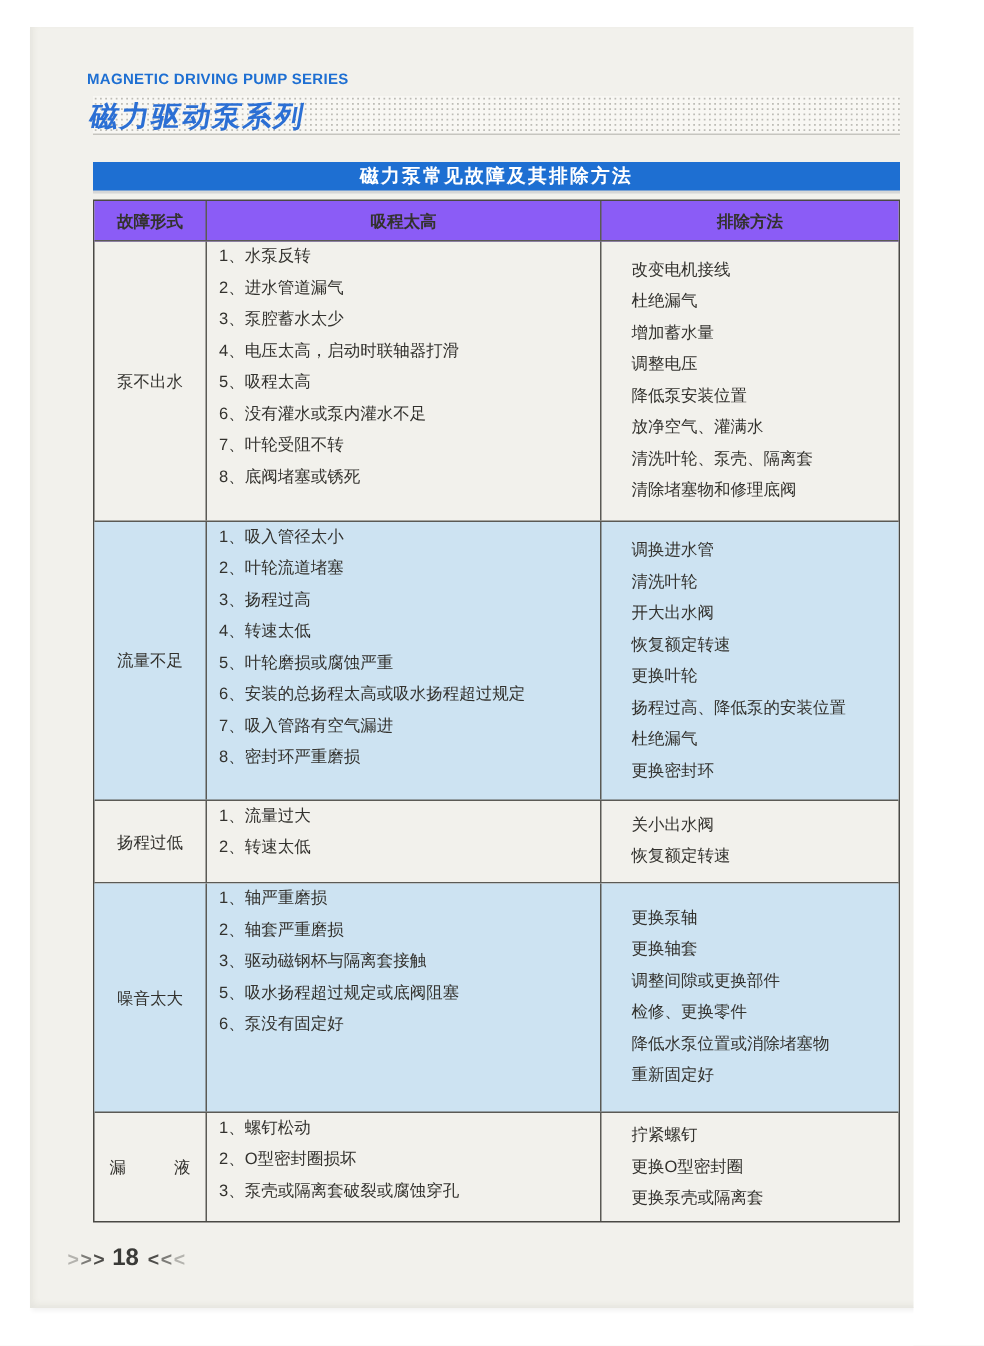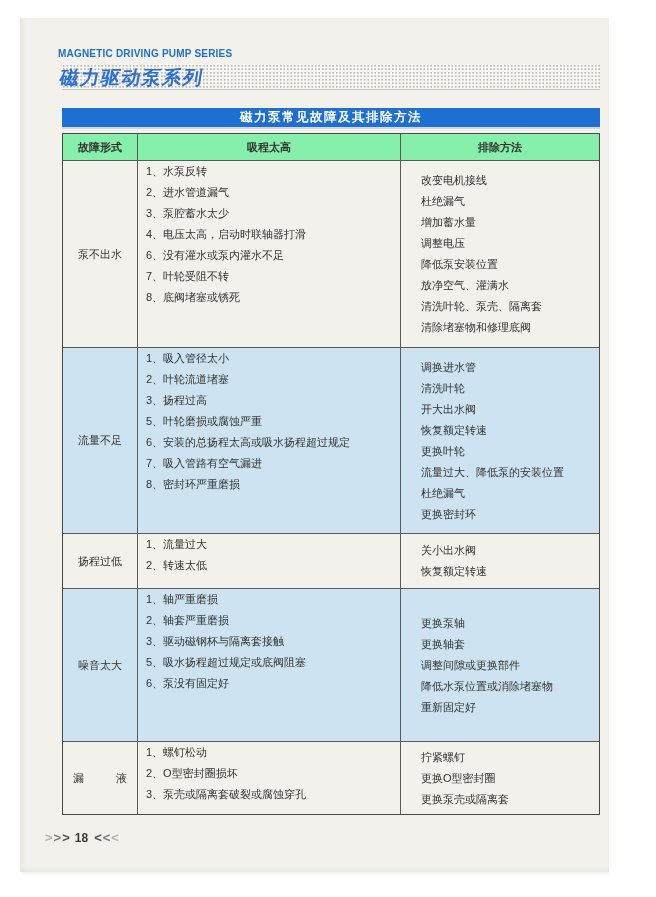--- a/index.html
+++ b/index.html
@@ -37,21 +37,21 @@
     position:absolute;left:42px;top:90px;width:538px;height:19px;
     background:var(--accent);color:#ffffff;
     font-size:12.5px;font-weight:bold;letter-spacing:1.5px;
     display:flex;align-items:center;justify-content:center;
     box-shadow:0 2px 0 rgba(130,140,150,0.25);
   }
   .tbl{
     position:absolute;left:42px;top:115px;width:538px;
     border:1px solid #4a4944;background:transparent;
   }
-  .thead{display:flex;height:27px;border-bottom:1px solid var(--line);background:#86efac;justify-content:center;}
+  .thead{display:flex;height:27px;border-bottom:1px solid var(--line);background:#8b5cf6;justify-content:center;}
   .hc{display:flex;align-items:center;justify-content:center;
       font-size:11px;font-weight:bold;color:var(--ink);}
   .col-fault{width:75px;border-right:1px solid var(--line);}
   .col-cause{width:263px;border-right:1px solid var(--line);}
   .col-remedy{flex:1;}
   .section{display:flex;}
   .section:not(:last-child){border-bottom:1px solid var(--line);}
   .section.tinted{background:var(--tint);}
   .s1{height:187px}.s2{height:186px}.s3{height:55px}.s4{height:153px}.s5{height:72px}
   .fault-cell{
@@ -63,21 +63,21 @@
   .cause-cell{
     width:263px;border-right:1px solid var(--line);
     display:flex;flex-direction:column;justify-content:flex-start;padding-left:8px;
   }
   .remedy-cell{flex:1;display:flex;flex-direction:column;justify-content:center;padding-left:20px;}
   .line{height:21px;line-height:21px;font-size:11px;color:var(--ink);white-space:nowrap;}
   .footer{
     position:absolute;left:24px;top:812px;
     display:flex;align-items:center;font-size:13px;font-weight:bold;
   }
-  .footer .num{color:#3a3a37;font-size:12px;margin:0 5px;}
+  .footer .num{color:#3a3a37;font-size:16px;margin:0 5px;}
   .ch{letter-spacing:-1px;margin:0 1px;}
   .lc1{color:#b4b3ae}.lc2{color:#7d7c78}.lc3{color:#4e4d4a}
   .rc1{color:#4e4d4a}.rc2{color:#7d7c78}.rc3{color:#b4b3ae}
 </style>
 </head>
 <body>
 
 <div class="stage">
   <div class="page">
     <div class="heading-en">MAGNETIC DRIVING PUMP SERIES</div>
@@ -92,20 +92,21 @@
         <div class="hc col-remedy">排除方法</div>
       </div>
       <div id="tbody">
           <div class="section s1">
             <div class="fault-cell">泵不出水</div>
             <div class="cause-cell">
               <div class="line">1、水泵反转</div>
               <div class="line">2、进水管道漏气</div>
               <div class="line">3、泵腔蓄水太少</div>
               <div class="line">4、电压太高，启动时联轴器打滑</div>
+              <div class="line">5、吸程太高</div>
               <div class="line">6、没有灌水或泵内灌水不足</div>
               <div class="line">7、叶轮受阻不转</div>
               <div class="line">8、底阀堵塞或锈死</div>
             </div>
             <div class="remedy-cell">
               <div class="line">改变电机接线</div>
               <div class="line">杜绝漏气</div>
               <div class="line">增加蓄水量</div>
               <div class="line">调整电压</div>
               <div class="line">降低泵安装位置</div>
@@ -113,32 +114,33 @@
               <div class="line">清洗叶轮、泵壳、隔离套</div>
               <div class="line">清除堵塞物和修理底阀</div>
             </div>
           </div>
           <div class="section s2 tinted">
             <div class="fault-cell">流量不足</div>
             <div class="cause-cell">
               <div class="line">1、吸入管径太小</div>
               <div class="line">2、叶轮流道堵塞</div>
               <div class="line">3、扬程过高</div>
+              <div class="line">4、转速太低</div>
               <div class="line">5、叶轮磨损或腐蚀严重</div>
               <div class="line">6、安装的总扬程太高或吸水扬程超过规定</div>
               <div class="line">7、吸入管路有空气漏进</div>
               <div class="line">8、密封环严重磨损</div>
             </div>
             <div class="remedy-cell">
               <div class="line">调换进水管</div>
               <div class="line">清洗叶轮</div>
               <div class="line">开大出水阀</div>
               <div class="line">恢复额定转速</div>
               <div class="line">更换叶轮</div>
-              <div class="line">流量过大、降低泵的安装位置</div>
+              <div class="line">扬程过高、降低泵的安装位置</div>
               <div class="line">杜绝漏气</div>
               <div class="line">更换密封环</div>
             </div>
           </div>
           <div class="section s3">
             <div class="fault-cell">扬程过低</div>
             <div class="cause-cell">
               <div class="line">1、流量过大</div>
               <div class="line">2、转速太低</div>
             </div>
@@ -153,20 +155,21 @@
               <div class="line">1、轴严重磨损</div>
               <div class="line">2、轴套严重磨损</div>
               <div class="line">3、驱动磁钢杯与隔离套接触</div>
               <div class="line">5、吸水扬程超过规定或底阀阻塞</div>
               <div class="line">6、泵没有固定好</div>
             </div>
             <div class="remedy-cell">
               <div class="line">更换泵轴</div>
               <div class="line">更换轴套</div>
               <div class="line">调整间隙或更换部件</div>
+              <div class="line">检修、更换零件</div>
               <div class="line">降低水泵位置或消除堵塞物</div>
               <div class="line">重新固定好</div>
             </div>
           </div>
           <div class="section s5">
             <div class="fault-cell spread">
               <span>漏</span>
               <span>液</span>
             </div>
             <div class="cause-cell">

